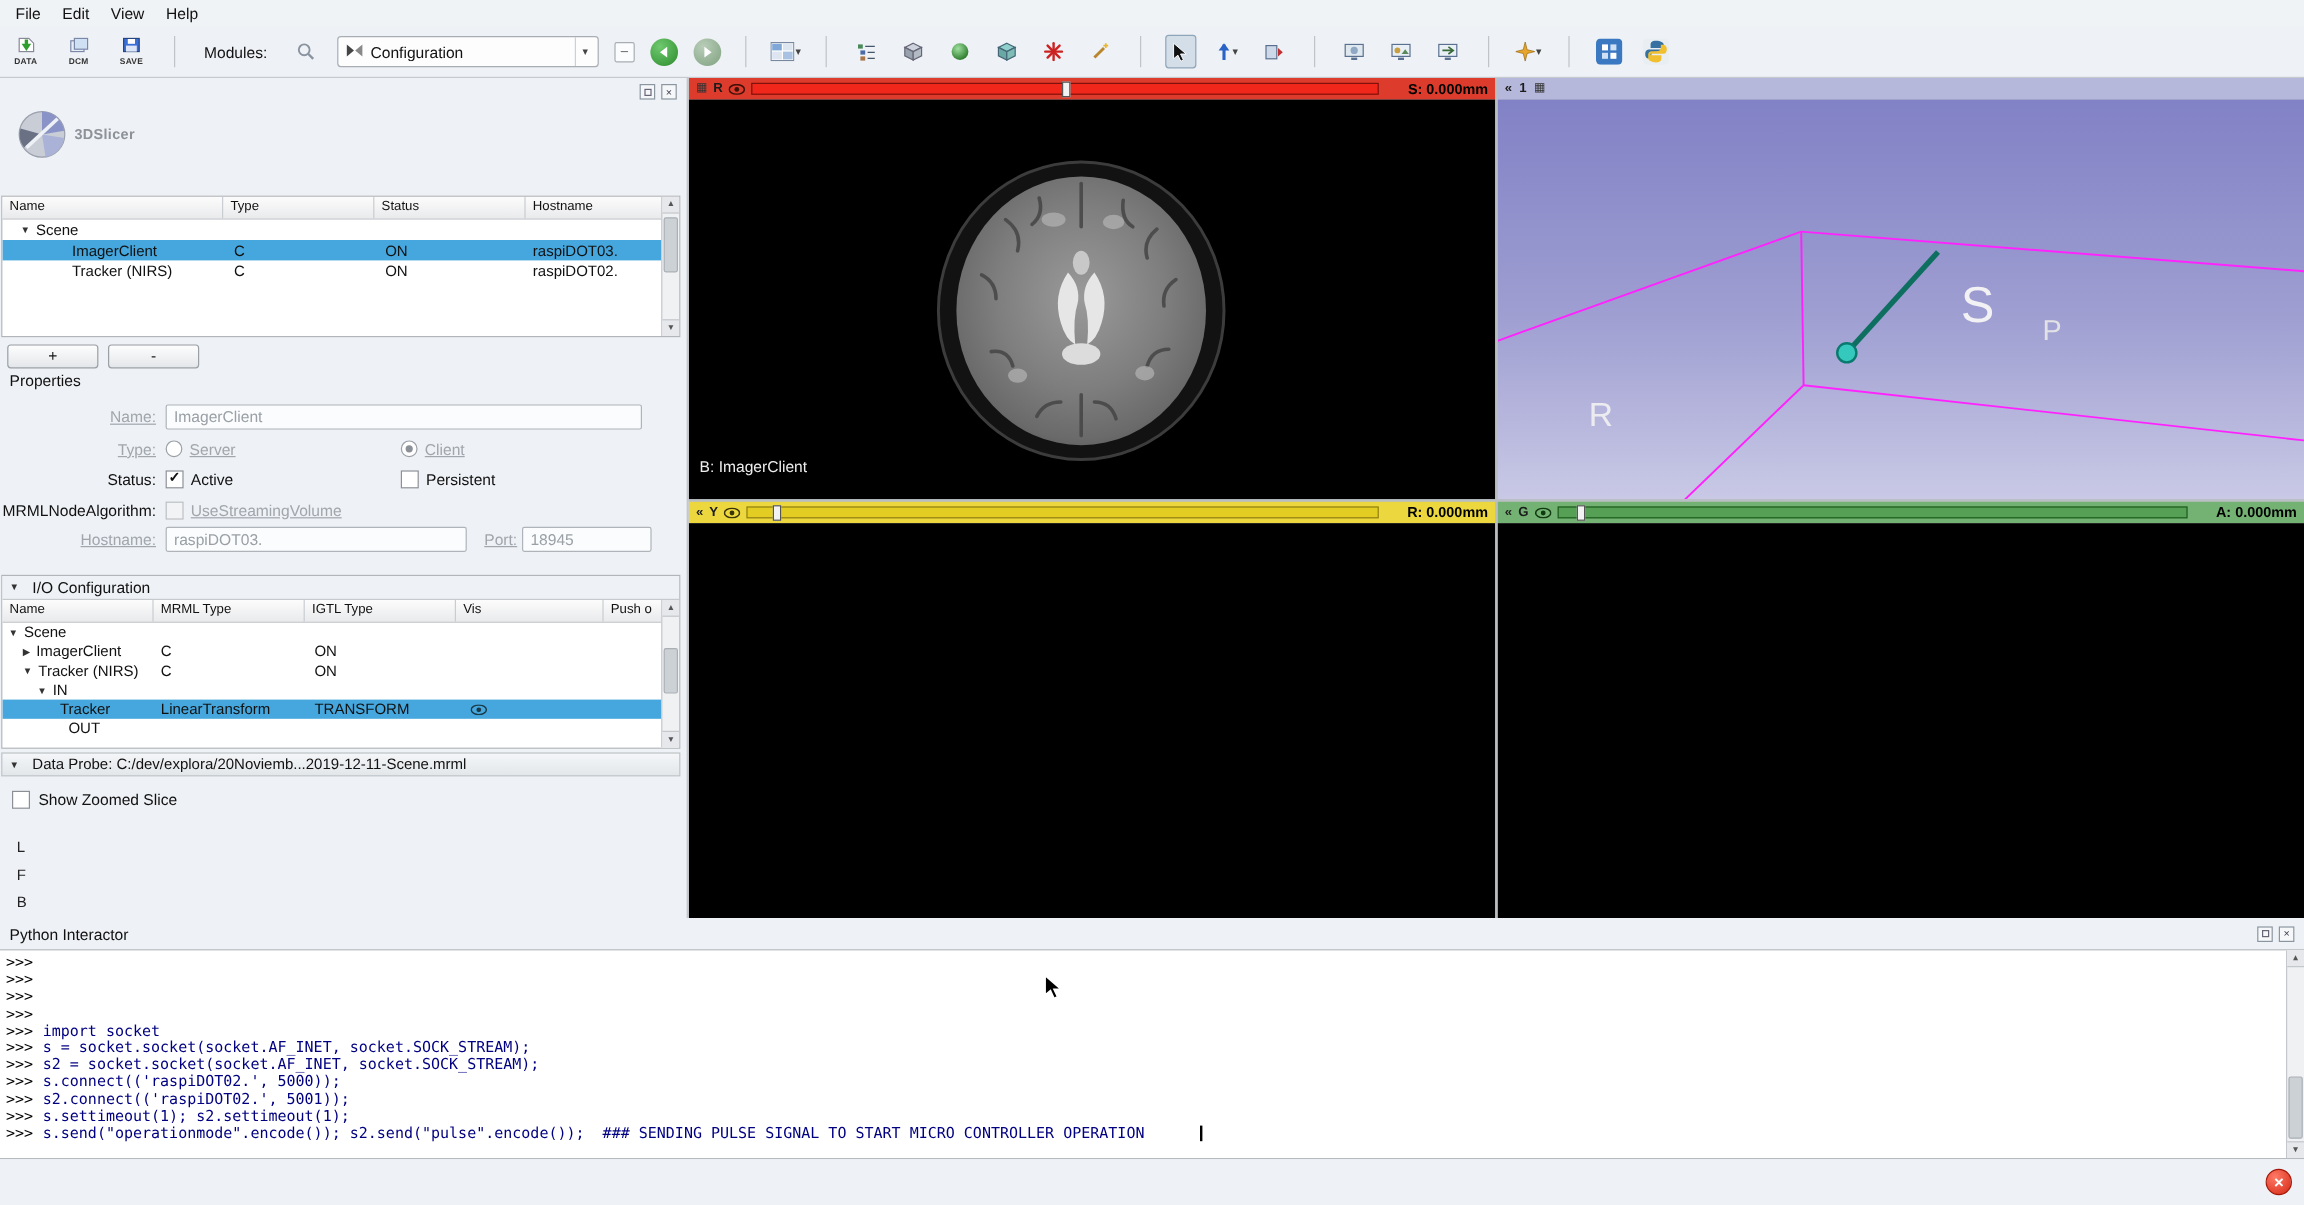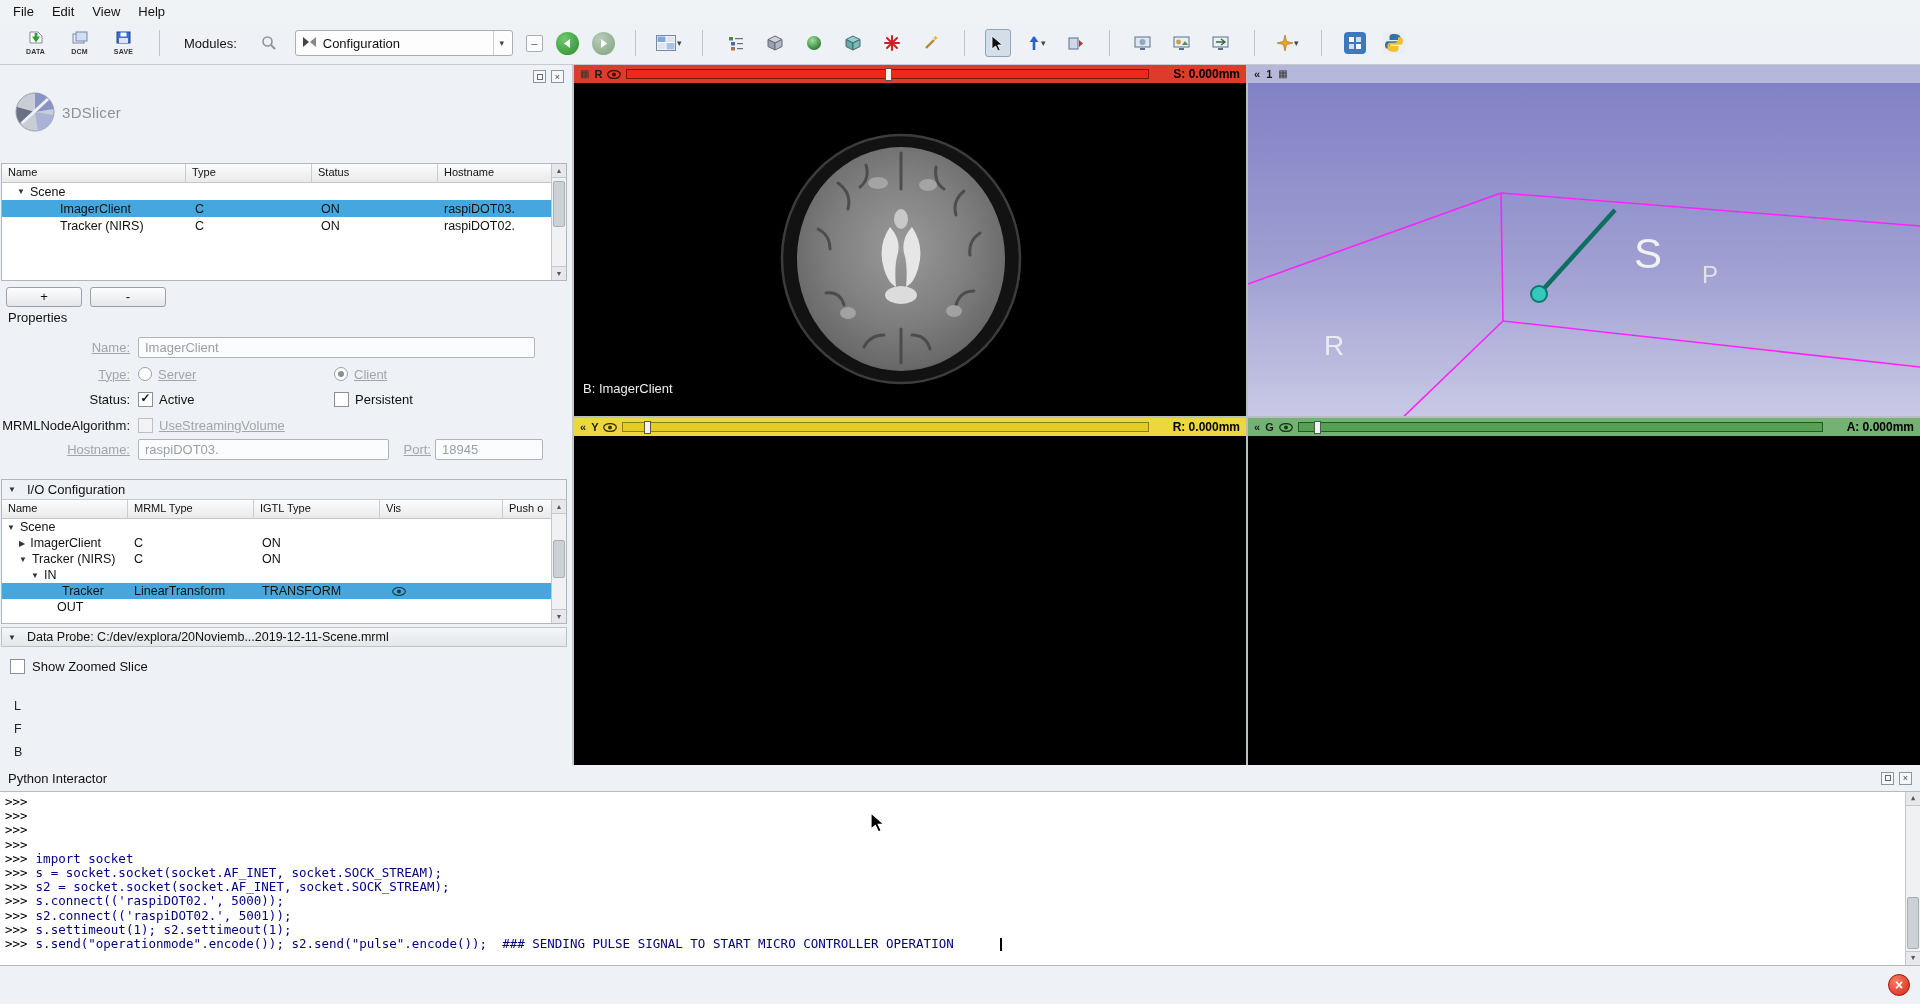--- a/index.html
+++ b/index.html
@@ -5,21 +5,21 @@
   * { margin:0; padding:0; box-sizing:border-box; }
   html,body { width:1920px; height:1004px; }
   body { font-family:"Liberation Sans",sans-serif; font-size:13px; color:#111; background:#eef1f5; overflow:hidden; }
   #app { position:relative; width:1920px; height:1004px; display:flex; flex-direction:column; }
 
   
   .menubar { height:22px; display:flex; align-items:center; padding-left:4px; background:#f0f3f6; }
   .menu-item { padding:2px 9px; cursor:default; }
 
   
-  .toolbar { height:43px; display:flex; align-items:center; padding:0 20px; background:#eef1f5;
+  .toolbar { height:43px; display:flex; align-items:center; padding:0 6px; background:#eef1f5;
              border-bottom:1px solid #c6cace; gap:13px; }
   .tb-sep { width:1px; height:26px; background:#c0c4c8; margin:0 7px; }
   .tb-btn { width:31px; height:34px; display:flex; flex-direction:column; align-items:center;
             justify-content:center; border-radius:3px; gap:1px; }
   .tb-cap { font-size:7px; font-weight:bold; color:#333; letter-spacing:.2px; }
   .tb-ico { width:26px; height:28px; display:flex; align-items:center; justify-content:center; border-radius:3px; }
   .tb-ico.active { background:#d3dee9; border:1px solid #8fa5b8; }
   .modules-label { margin:0 6px 0 4px; }
   .module-combo { display:flex; align-items:center; height:26px; width:218px; background:#fdfdfd;
                   border:1px solid #a8aeb4; border-radius:3px; padding:0 2px 0 6px; gap:6px; }
@@ -38,21 +38,21 @@
   .module-panel { position:relative; width:572px; background:#eef1f5; flex:none; }
   .split-gap { width:2px; background:#c4c8cc; flex:none; }
 
   
   .win-btns { position:absolute; top:5px; right:8px; display:flex; gap:5px; }
   .wbtn { width:13px; height:13px; border:1px solid #8b96a0; background:#f5f7f9; display:flex;
           align-items:center; justify-content:center; font-size:9px; color:#445; }
   .wbtn .inner-sq { width:6px; height:6px; border:1px solid #667; }
 
   .logo-row { position:absolute; top:24px; left:12px; display:flex; align-items:center; gap:4px; }
-  .logo-text { font-size:15px; color:#8d9298; letter-spacing:.3px; }
+  .logo-text { font-size:12px; color:#8d9298; letter-spacing:.3px;font-weight:bold; }
 
   
   .tbl-head { display:flex; height:19px; background:linear-gradient(#fcfcfc,#e9eaec);
               border-bottom:1px solid #c2c6ca; font-size:11px; }
   .th { border-right:1px solid #c9cdd1; padding:2px 0 0 6px; overflow:hidden; white-space:nowrap; }
   .trow { display:flex; align-items:center; font-size:12.5px; white-space:nowrap; }
   .trow.sel { background:#45a7dd; }
   .tri { font-size:8px; color:#333; margin-right:5px; }
 
   
@@ -487,21 +487,21 @@
             <span class="io-mrml">C</span>
             <span class="io-igtl">ON</span>
           </div>
           <div class="trow">
             <span class="io-name" style="padding-left:29px">
                 <span class="tri">▼</span>
                 <span>IN</span>
               </span>
           </div>
           <div class="trow sel">
-            <span class="io-name" style="padding-left:60px">Tracker</span>
+            <span class="io-name" style="padding-left:48px">Tracker</span>
             <span class="io-mrml">LinearTransform</span>
             <span class="io-igtl">TRANSFORM</span>
             <span class="io-vis">
                 <svg width="14" height="9">
                   <ellipse cx="7" cy="4.5" rx="6.3" ry="4" fill="none" stroke="#1a3a4a" stroke-width="1.2"></ellipse>
                   <circle cx="7" cy="4.5" r="2" fill="#1a3a4a"></circle>
                 </svg>
               </span>
           </div>
           <div class="trow">

